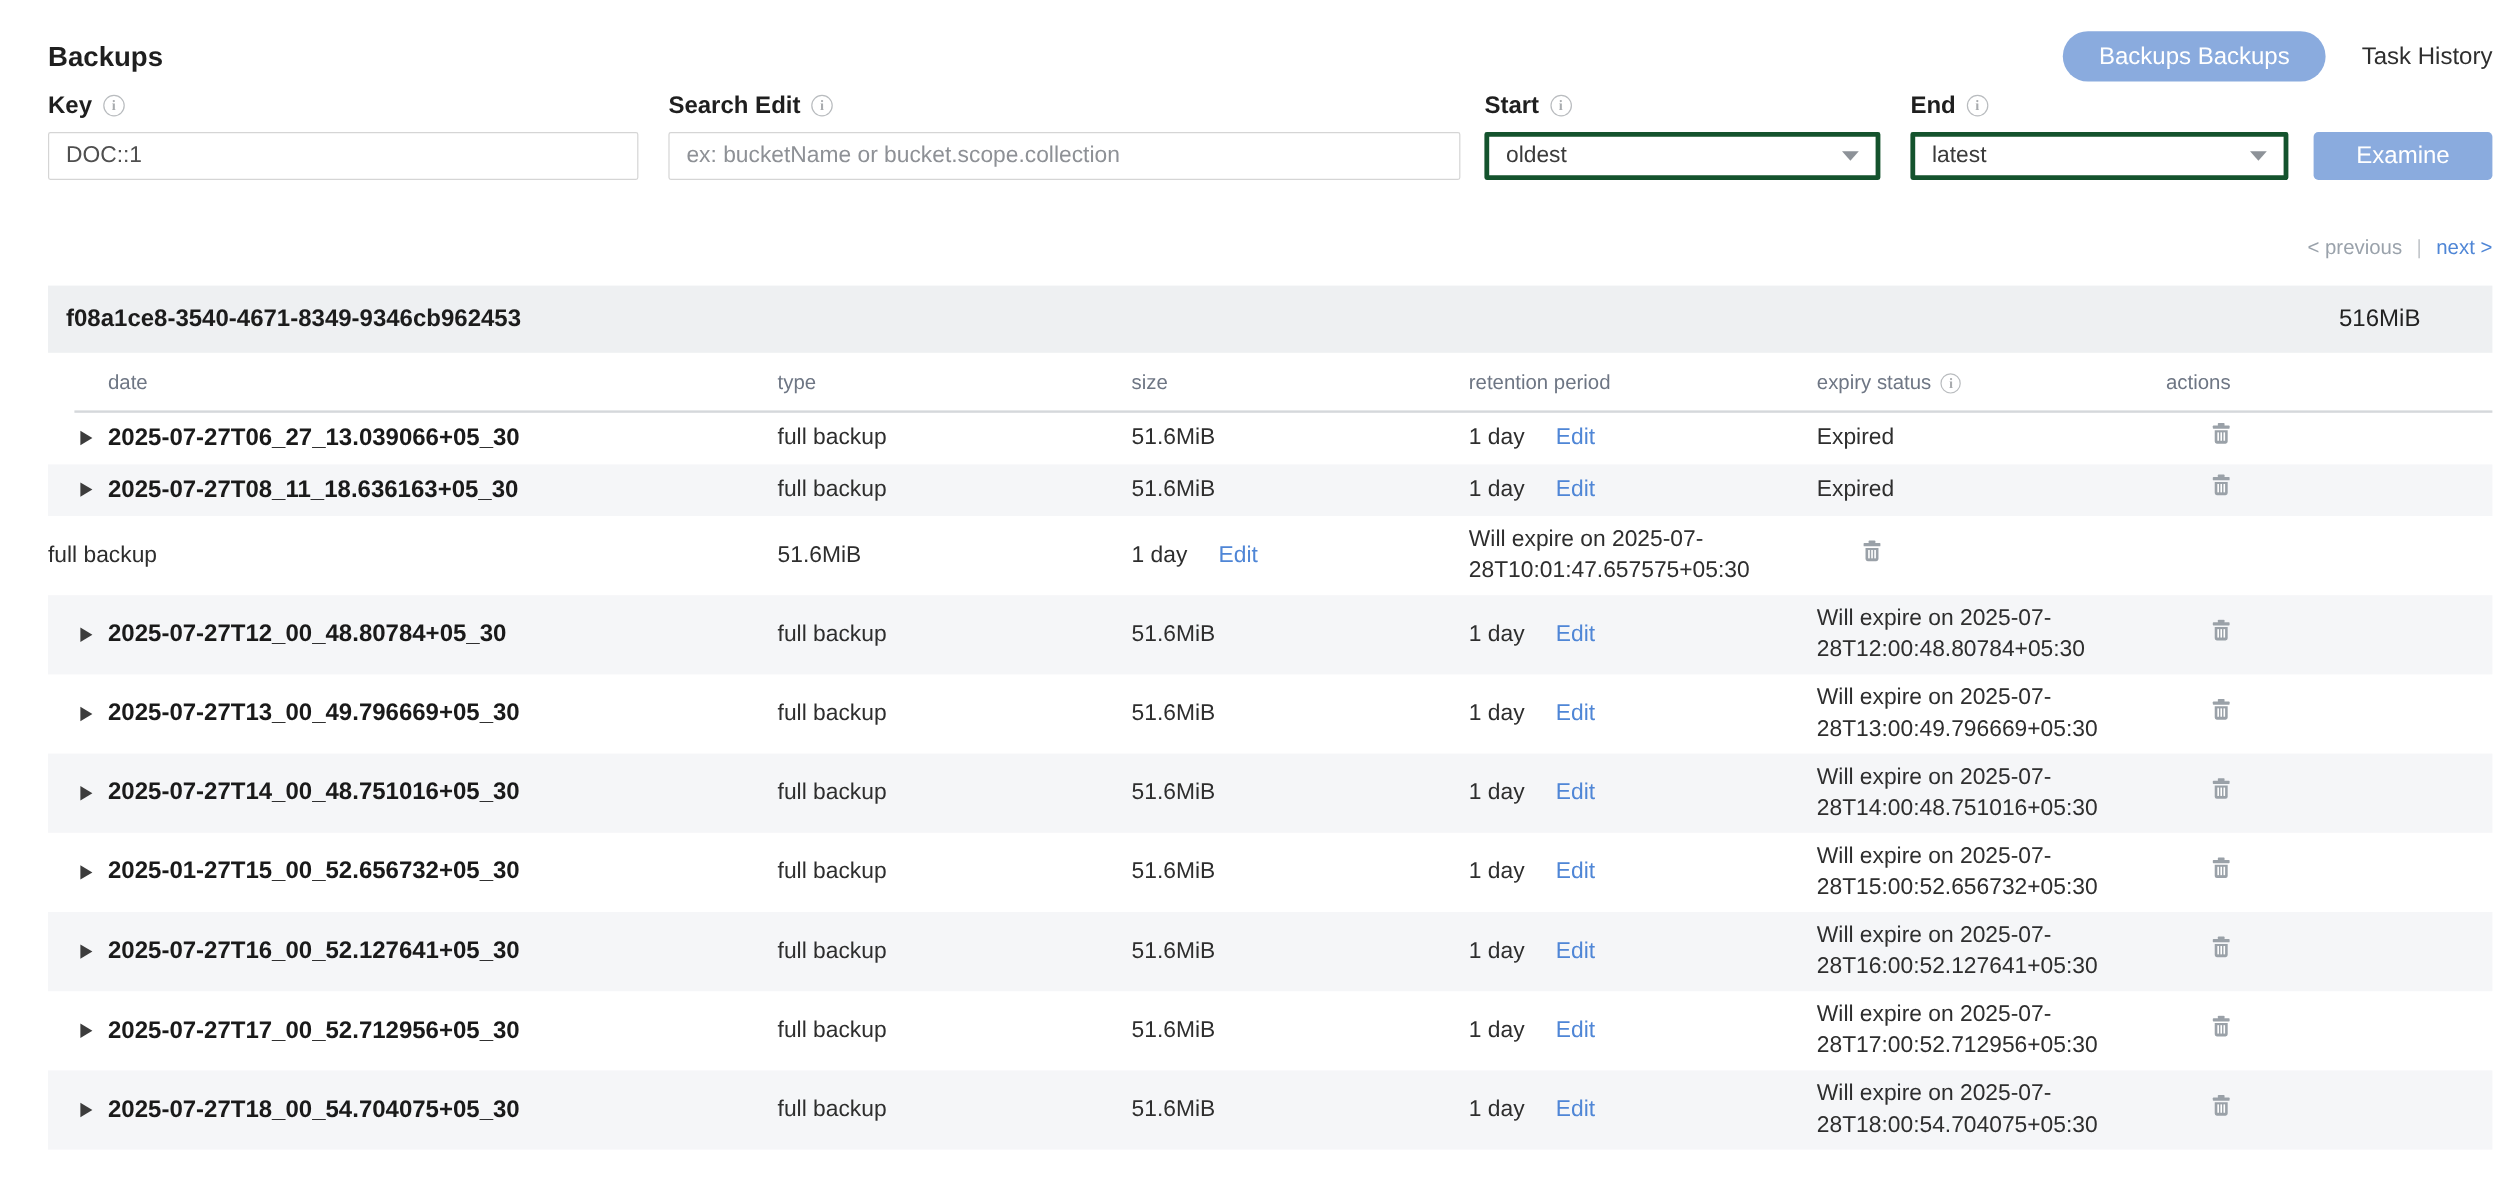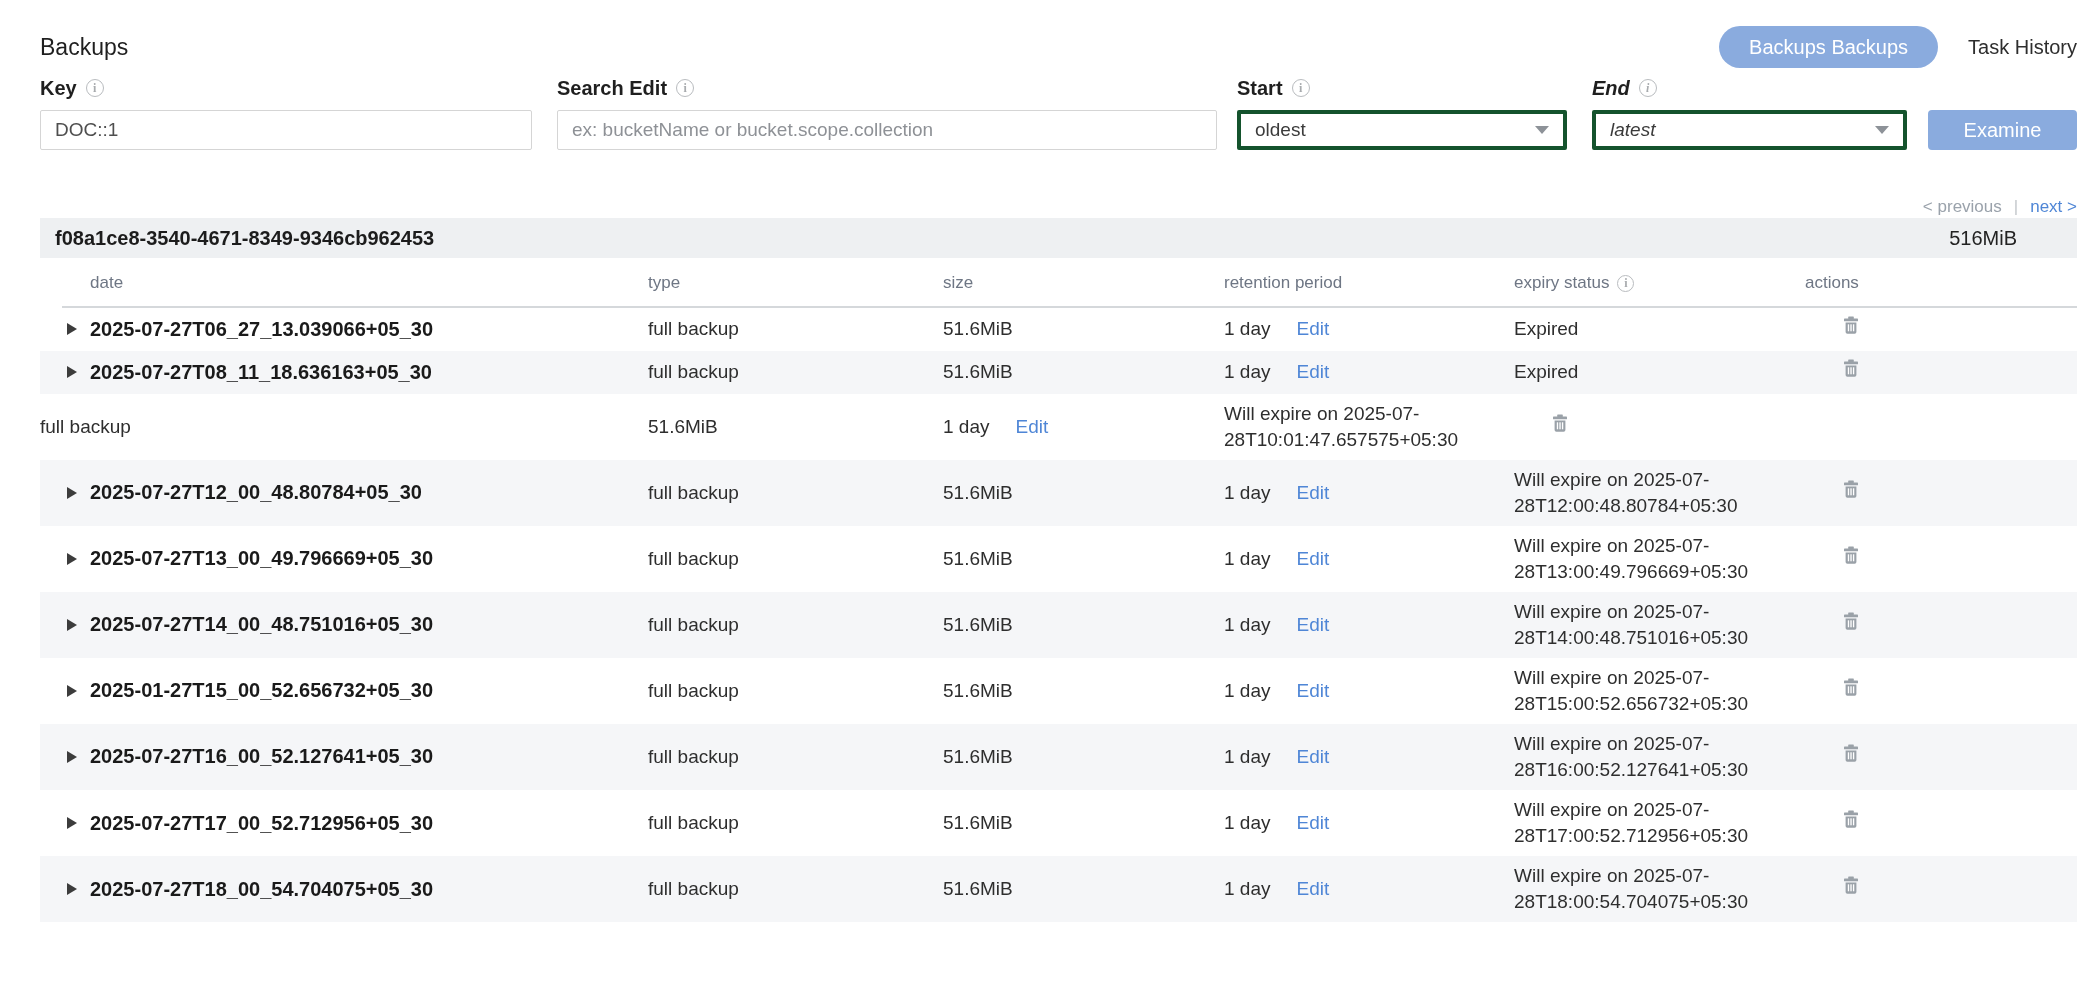--- a/index.html
+++ b/index.html
@@ -13,21 +13,21 @@
   *{box-sizing:border-box;}
   html,body{margin:0;padding:0;}
   body{
     width:2092px;height:988px;background:#ffffff;
     font-family:"Liberation Sans",sans-serif;color:#2b2b2b;overflow:hidden;
   }
   .page{width:2037px;margin-left:40px;padding-top:26px;position:relative;}
 
   
   .topbar{display:flex;justify-content:space-between;align-items:center;height:42px;}
-  .page-title{font-size:23px;font-weight:normal;color:#1f1f1f;}
+  .page-title{font-size:23px;font-weight:bold;color:#1f1f1f;}
   .topbar-right{display:flex;align-items:center;}
   .pill-btn{
     background:var(--accent);color:#ffffff;font-size:20px;
     border:none;border-radius:21px;height:42px;padding:0 30px;
     display:flex;align-items:center;cursor:pointer;
   }
   .tab-plain{font-size:20px;color:#2e2e2e;margin-left:30px;cursor:pointer;}
 
   
   .form-row{position:relative;height:118px;margin-top:8px;}
@@ -51,36 +51,36 @@
     font-size:19px;padding:0 14px;color:#3b3b3b;display:flex;align-items:center;
     justify-content:space-between;cursor:pointer;
   }
   .chevron-down{
     width:0;height:0;border-left:7px solid transparent;border-right:7px solid transparent;
     border-top:8px solid #8d9298;
   }
   .g-key{left:0;width:492px;}
   .g-search{left:517px;width:660px;}
   .g-start{left:1197px;width:330px;}
-  .g-end{left:1552px;width:315px;font-style:italic;}
+  .g-end{left:1552px;width:315px;}
   .examine-btn{
     position:absolute;left:1888px;top:34px;width:149px;height:40px;
     background:var(--accent);color:#fff;font-size:20px;border:none;border-radius:4px;
     cursor:pointer;font-family:"Liberation Sans",sans-serif;
   }
 
   
   .pagination{display:flex;justify-content:flex-end;align-items:center;font-size:17px;height:22px;margin-top:2px;}
   .page-prev{color:#9aa2ab;cursor:pointer;}
   .page-sep{color:#c3c7cb;margin:0 12px;}
   .page-next{color:var(--link);cursor:pointer;text-decoration:none;}
 
   
   .group-row{
-    margin-top:0;height:40px;background:var(--grouprow);
+    margin-top:20px;height:56px;background:var(--grouprow);
     display:flex;align-items:center;padding:0 60px 0 15px;
   }
   .group-id{font-size:20px;font-weight:bold;color:#1c1c1c;}
   .group-size{margin-left:auto;font-size:20px;color:#222;}
 
   
   .grid{display:grid;grid-template-columns:608px 295px 281px 290px 291px 1fr;align-items:center;}
   .thead{height:50px;color:var(--muted);font-size:17px;position:relative;}
   .thead::after{content:"";position:absolute;left:22px;right:0;bottom:0;height:2px;background:#d5d8db;}
   .th-date{padding-left:50px;}

